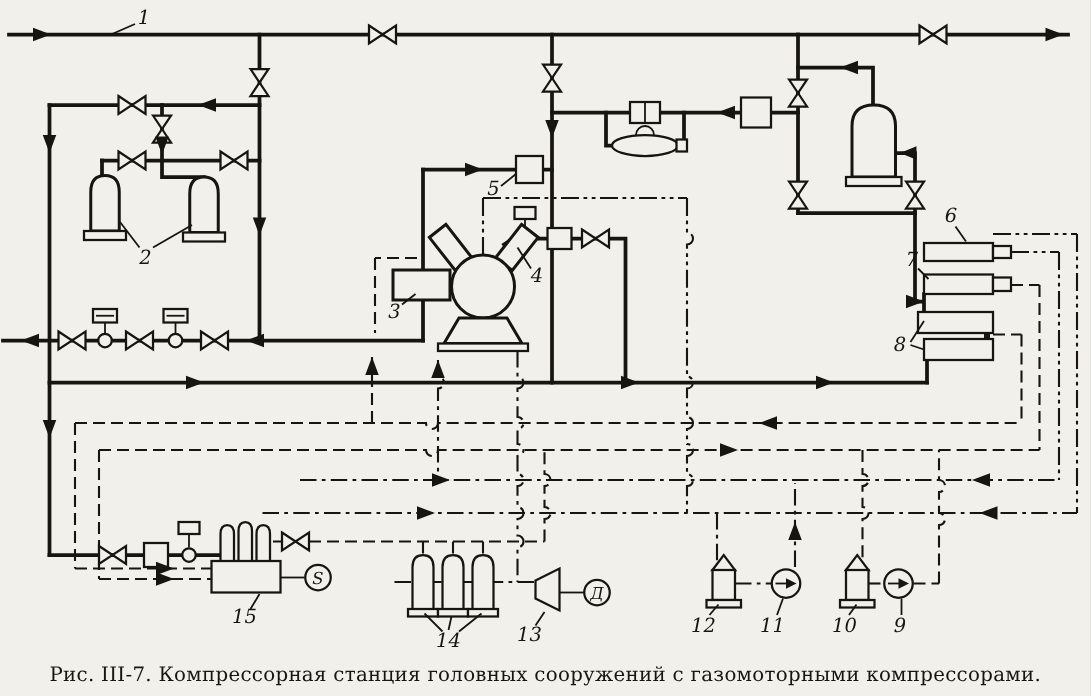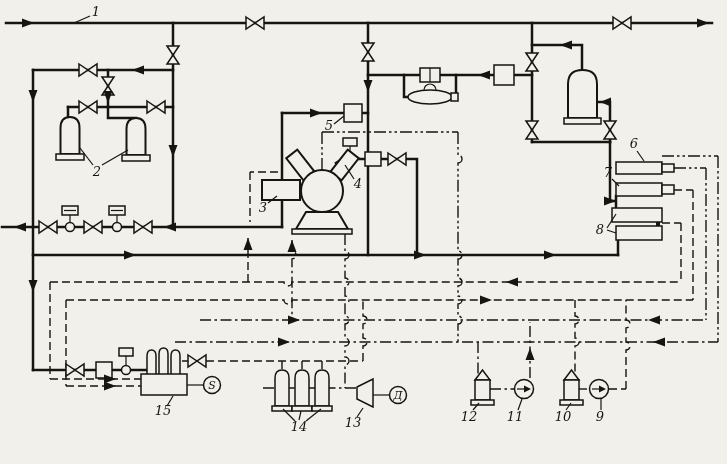--- a/index.html
+++ b/index.html
@@ -302,13 +302,14 @@
         <text class="lbl" x="353" y="427">13</text>
     <line class="t" x1="283" y1="409" x2="295" y2="421"></line>
         <line class="t" x1="301" y1="411" x2="299" y2="420"></line>
         <line class="t" x1="321" y1="409" x2="306" y2="421"></line>
         <text class="lbl" x="299" y="431">14</text>
     <line class="t" x1="167" y1="406" x2="173" y2="396"></line>
         <text class="lbl" x="163" y="415">15</text>
   </g>
 </svg>
 
+<div class="caption">Рис. III-7. Компрессорная станция головных сооружений с газомоторными компрессорами.</div>
 </div>
 
 </body></html>

